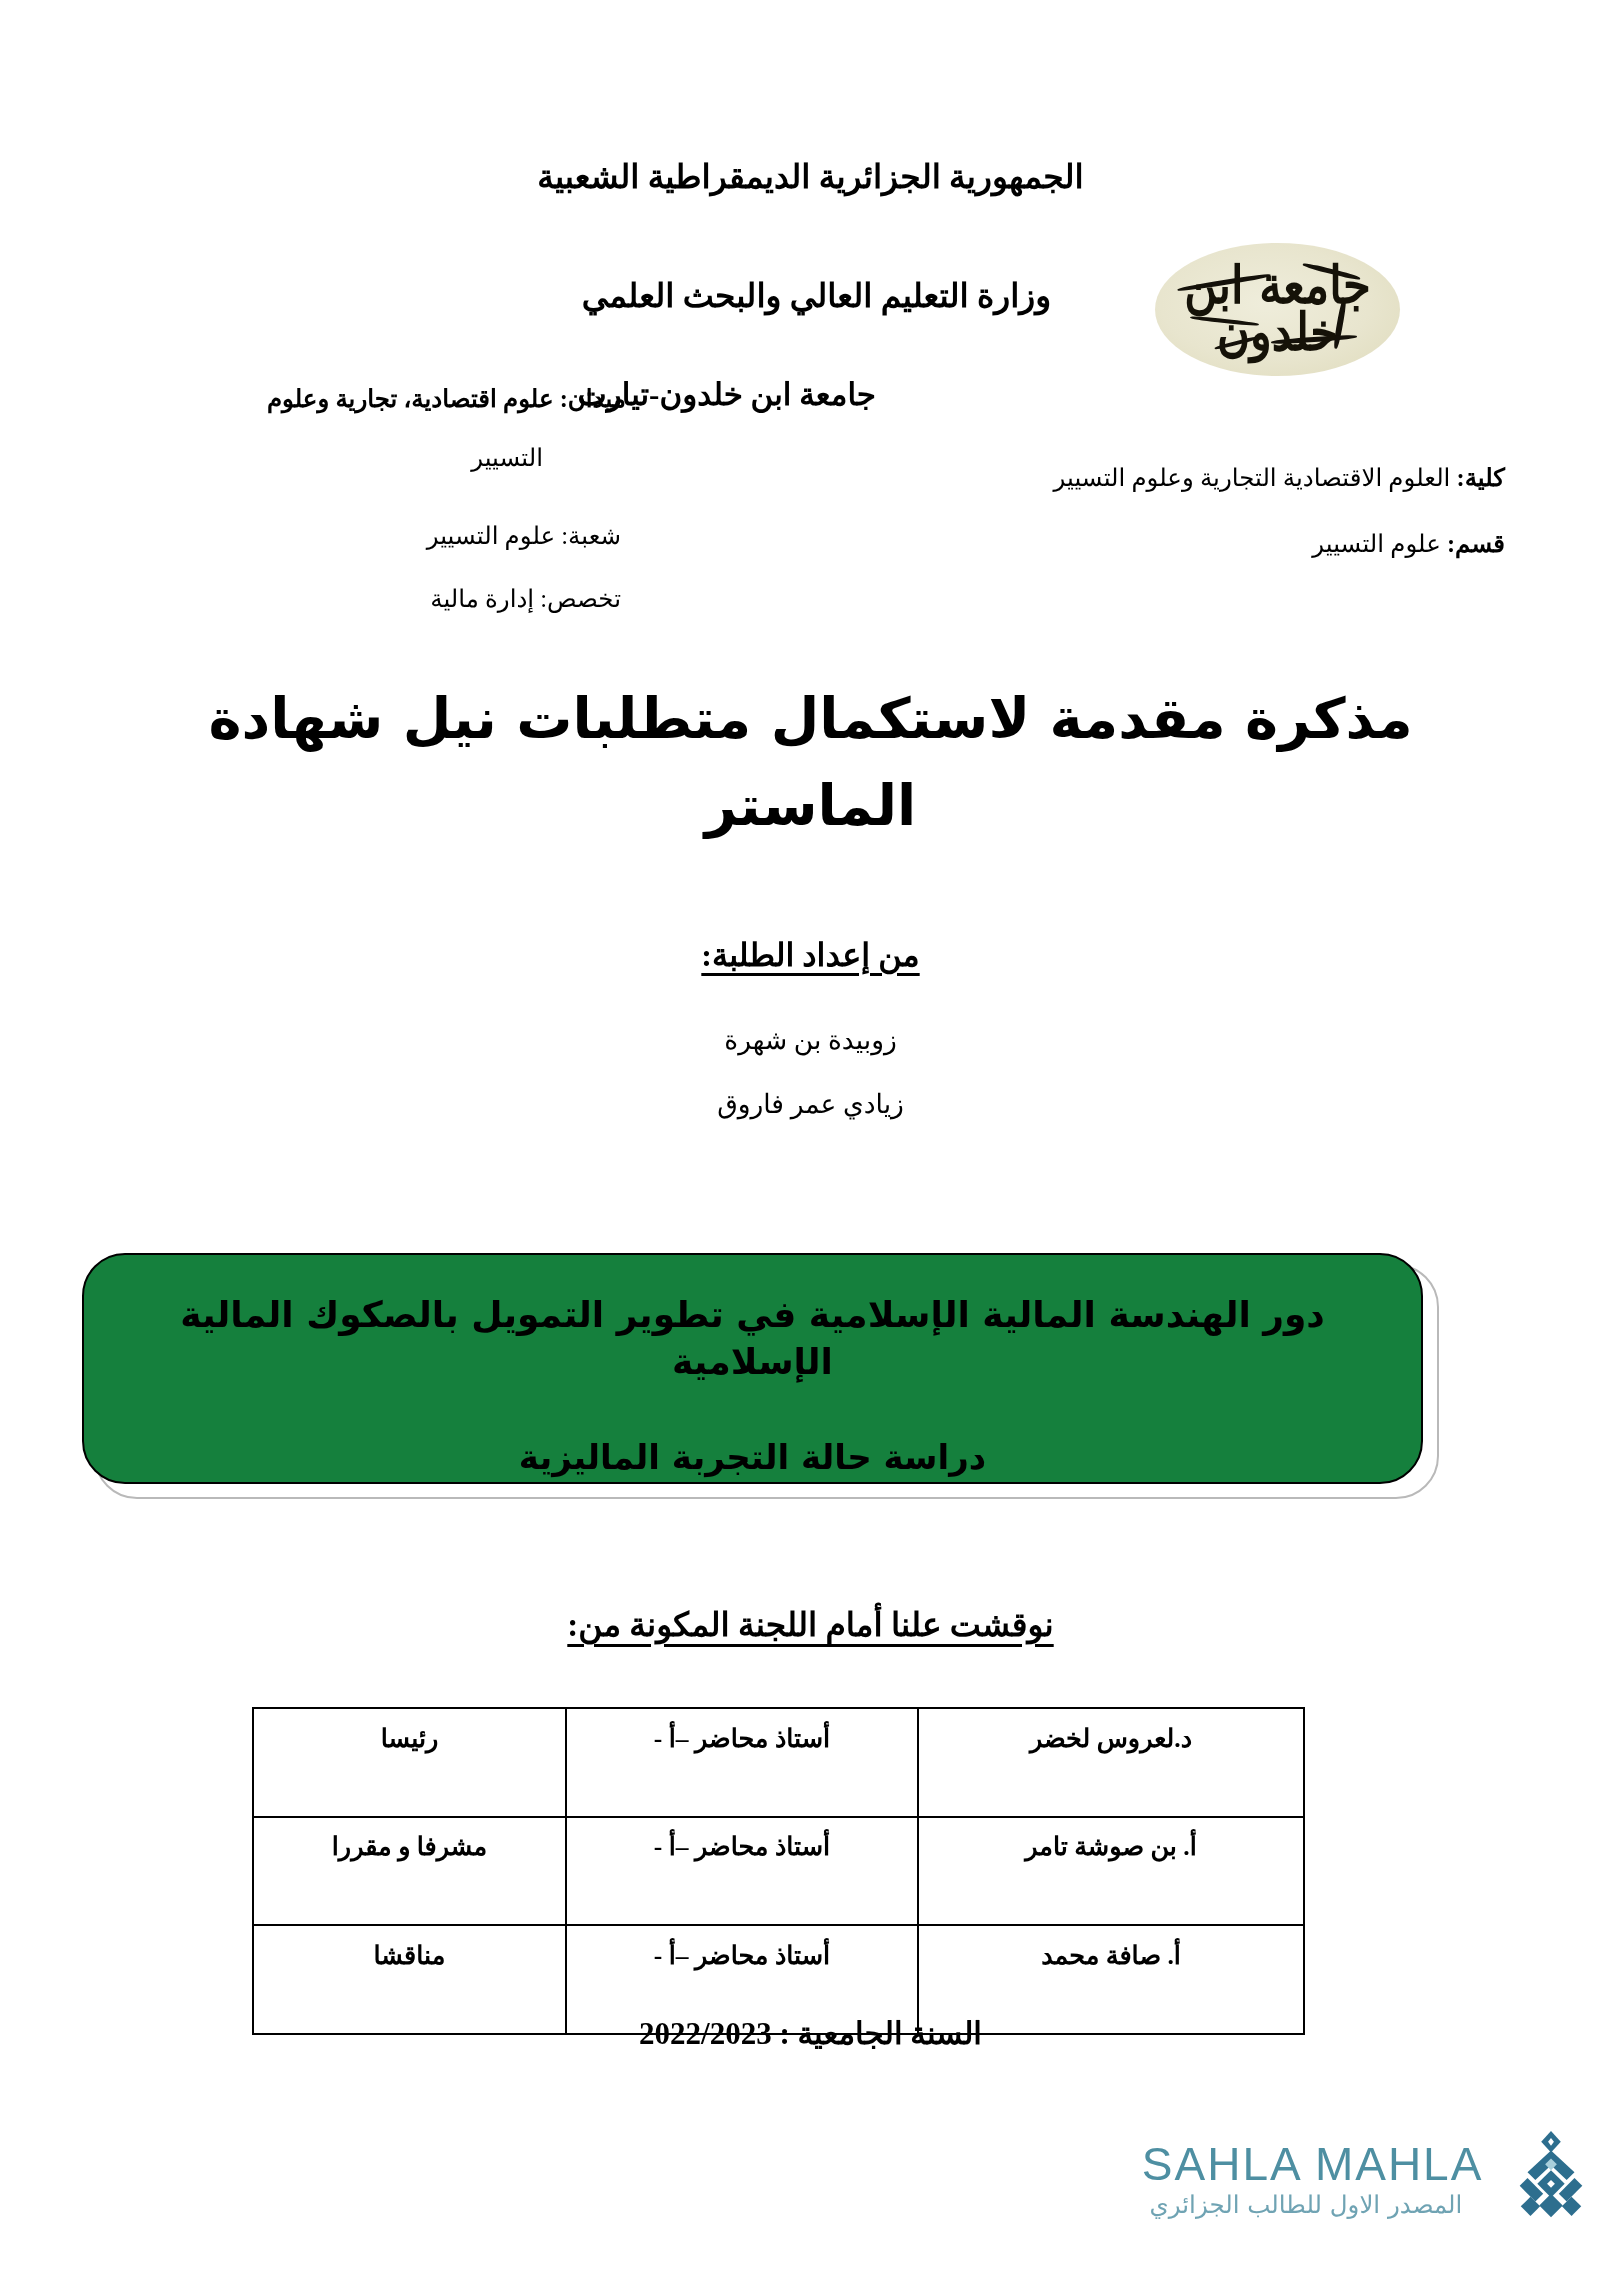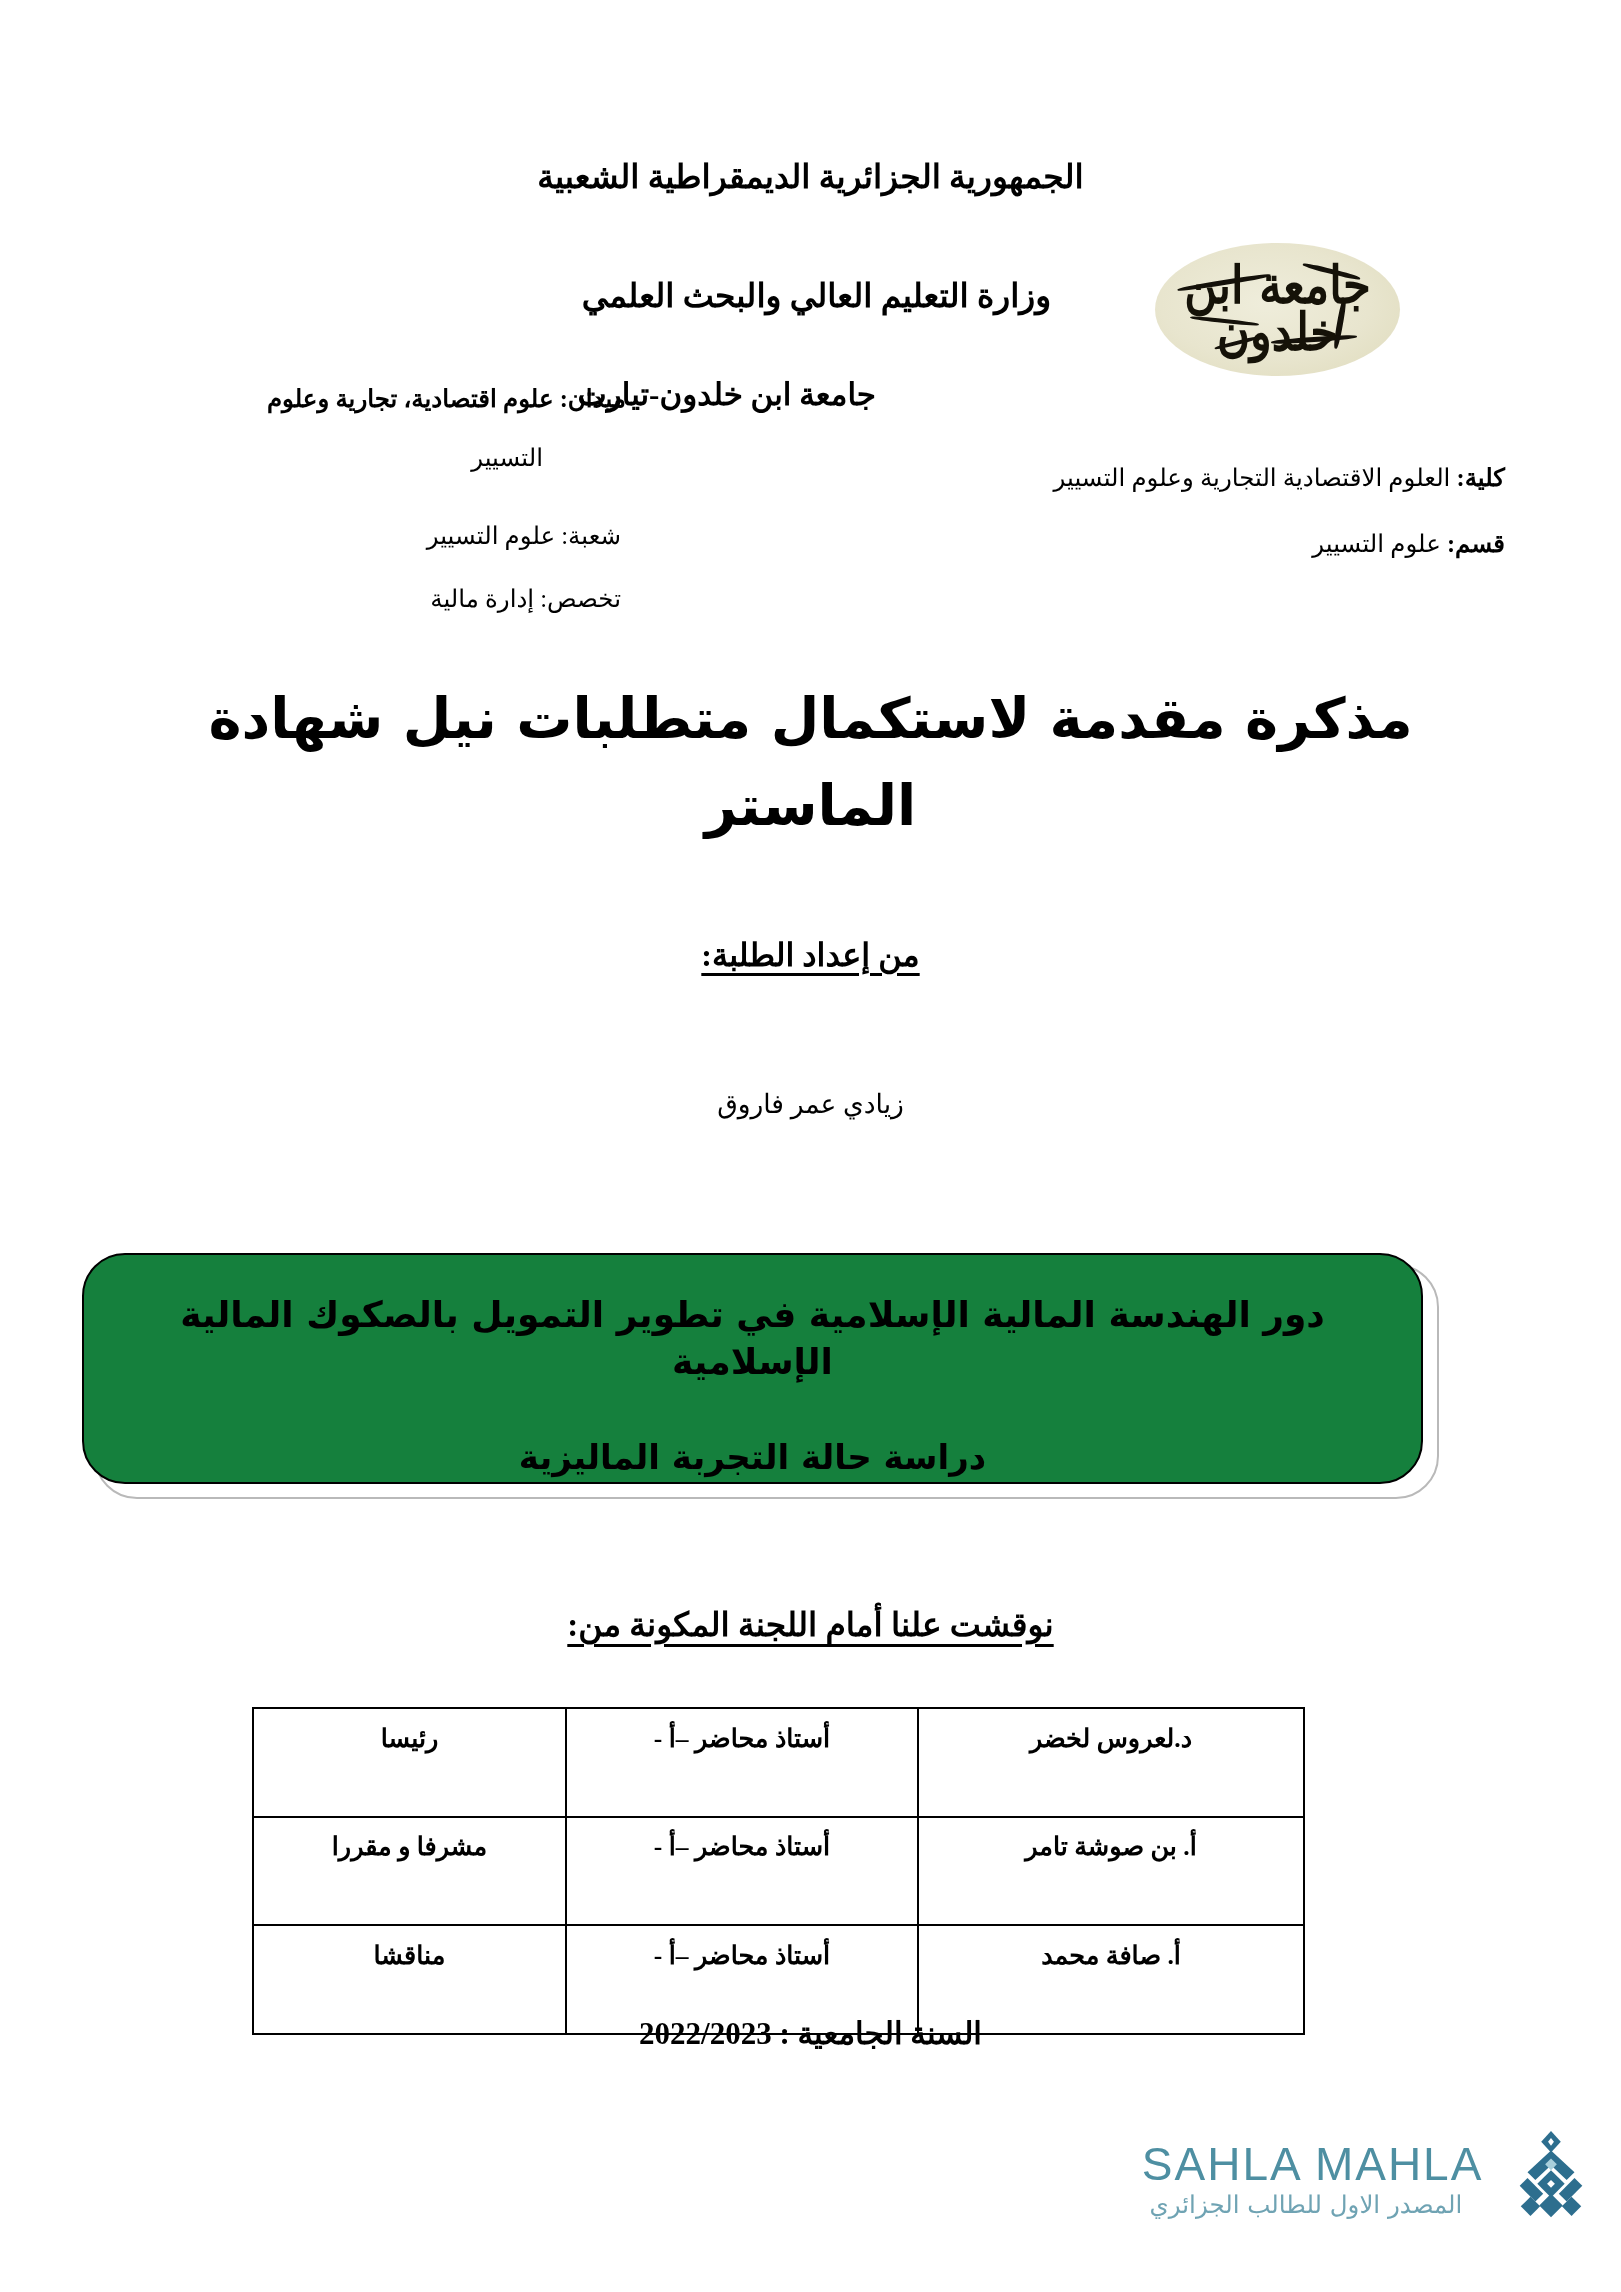--- a/index.html
+++ b/index.html
@@ -308,20 +308,21 @@
   <div id="univ-name">جامعة ابن خلدون-تيارت</div>
 
   <div class="left-col" id="field-1">ميدان: علوم اقتصادية، تجارية وعلوم</div>
   <div class="left-col" id="field-2">التسيير</div>
   <div class="left-col" id="branch">شعبة: علوم التسيير</div>
   <div class="left-col" id="speciality">تخصص: إدارة مالية</div>
 
   <div id="main-heading">مذكرة مقدمة لاستكمال متطلبات نيل شهادة الماستر</div>
 
   <div id="students-label">من إعداد الطلبة:</div>
+  <div class="student" id="student-1">زوبيدة بن شهرة</div>
   <div class="student" id="student-2">زيادي عمر فاروق</div>
 
 
   <div id="title-box-shadow"></div>
   <div id="title-box">
     <div id="thesis-title">دور الهندسة المالية الإسلامية في تطوير التمويل بالصكوك المالية الإسلامية</div>
     <div id="thesis-subtitle">دراسة حالة التجربة الماليزية</div>
   </div>
 
   <div id="jury-label">نوقشت علنا أمام اللجنة المكونة من:</div>

